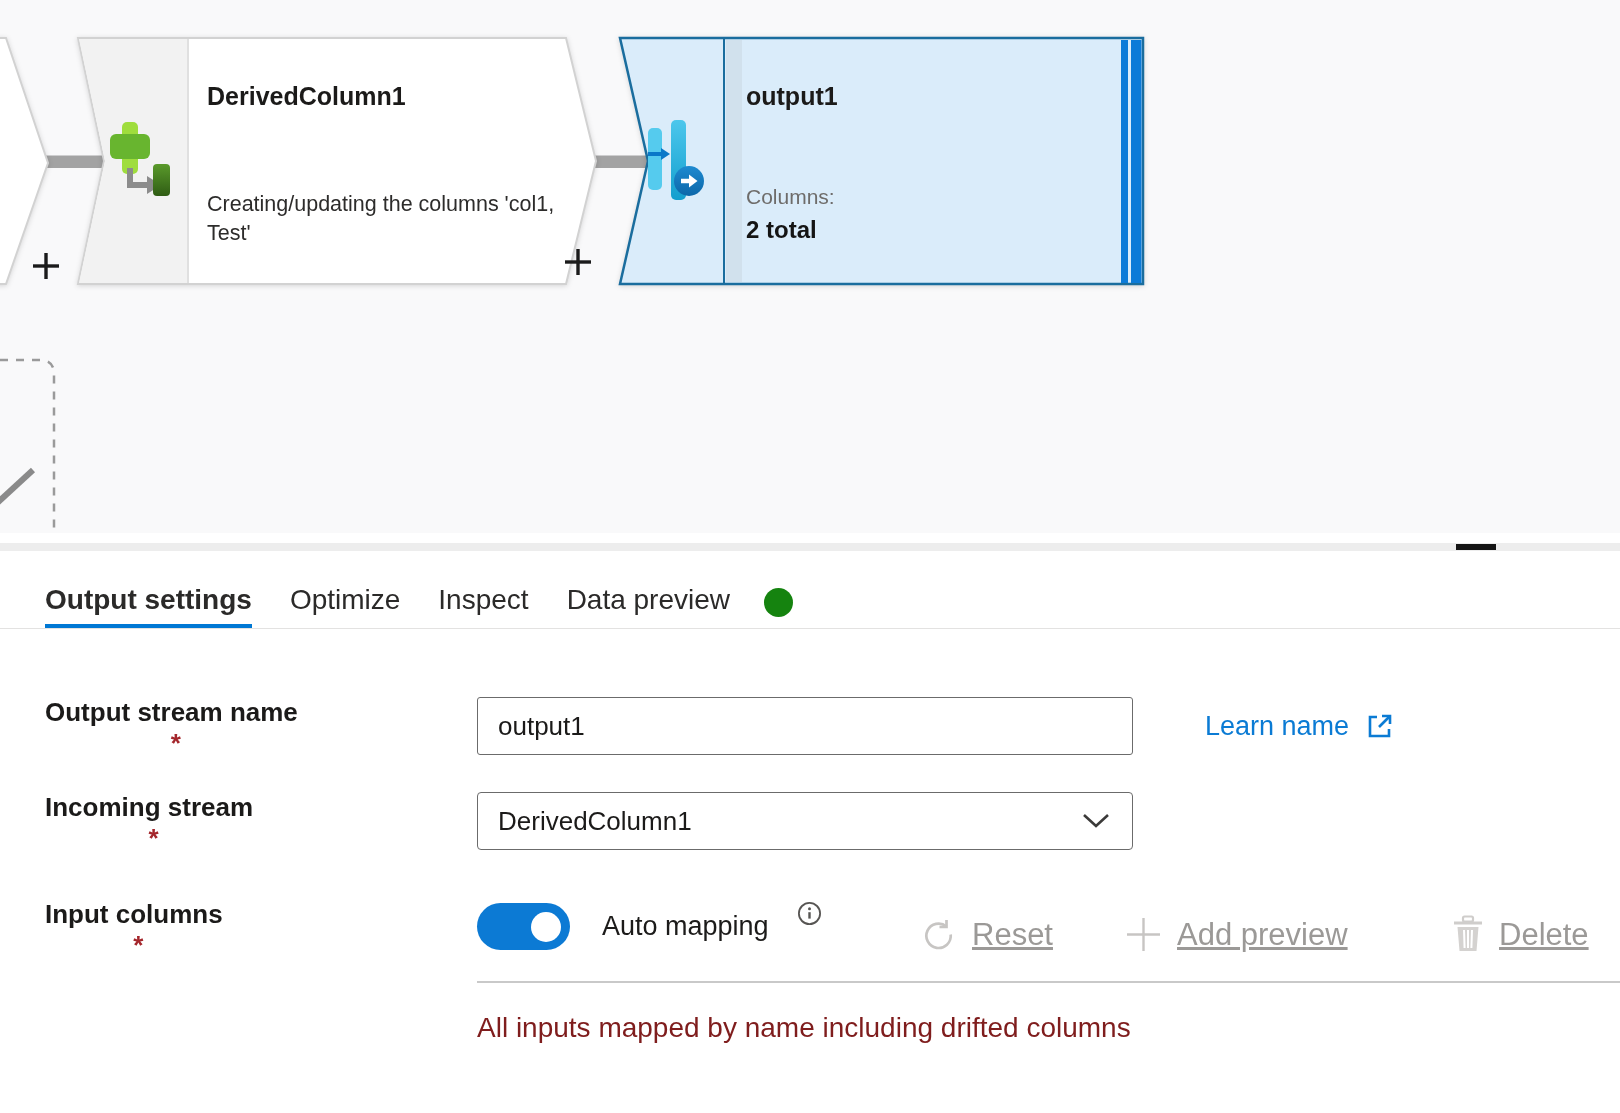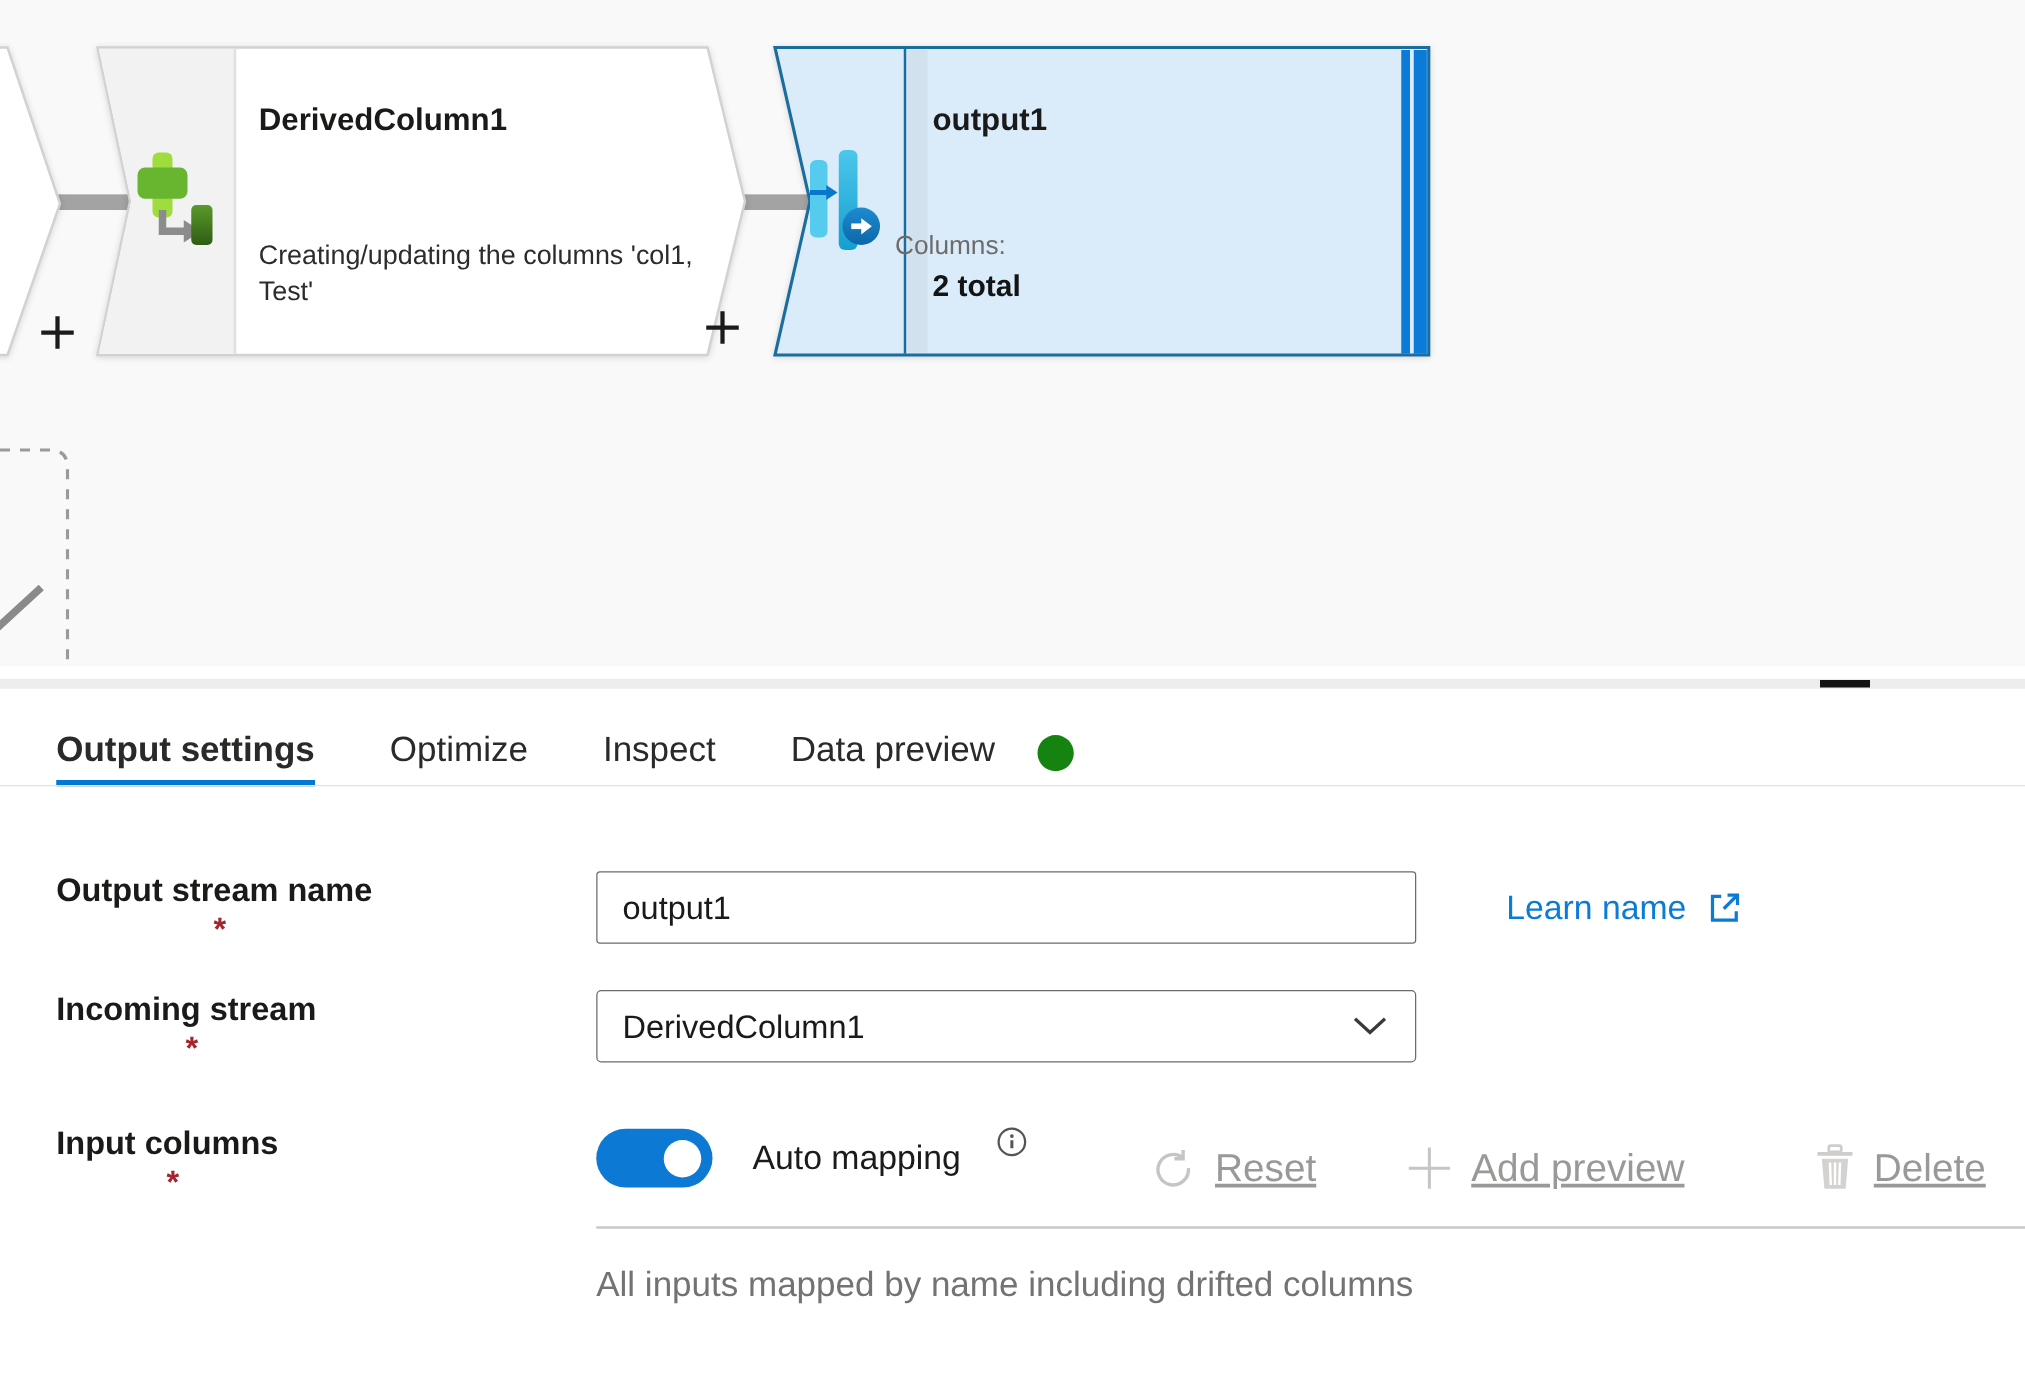--- a/index.html
+++ b/index.html
@@ -14,21 +14,21 @@
   .node-shadow{filter:drop-shadow(0 1.5px 2.5px rgba(0,0,0,.14));}
   .node-text{position:absolute; white-space:nowrap;}
   .node-title{font-size:25px; font-weight:700; color:#1b1a19;}
   .node-desc{font-size:21.5px; line-height:29px; color:#2d2c2b; white-space:normal; width:352px;}
   .cols-label{font-size:21px; color:#6e6c6a;}
   .cols-value{font-size:24px; font-weight:700; color:#141414;}
   
   .strip-gray{position:absolute; left:0; top:543px; width:1620px; height:8px; background:#ededed;}
   .strip-handle{position:absolute; left:1456px; top:0.5px; width:40px; height:6px; background:#141414;}
   
-  .tabs{position:absolute; left:45px; top:570px; height:59px; display:flex; gap:60px; align-items:center;text-align:center;}
+  .tabs{position:absolute; left:45px; top:570px; height:59px; display:flex; gap:38px; align-items:center;text-align:center;}
   .tab{position:relative; height:100%; display:flex; align-items:center; font-size:28px; color:#2b2a29; cursor:pointer;}
   .tab.active{font-weight:700;}
   .tab.active::after{content:""; position:absolute; left:0; right:0; bottom:0; height:5px; background:#0078d4;}
   .status-dot{width:29px; height:29px; border-radius:50%; background:#15830f; margin-left:34px; margin-top:6px;}
   .tabs-divider{position:absolute; left:0; top:627.5px; width:1620px; height:1.5px; background:#e3e2e1;}
   
   .f-label{position:absolute; left:45px; height:58px; display:flex; align-items:center; font-size:26px; font-weight:700; color:#1b1a19;flex-direction:column;}
   .req{color:#a4262c; margin-left:9px; font-weight:700;}
   .text-input{
     position:absolute; left:477px; width:656px; height:58px; box-sizing:border-box;
@@ -42,21 +42,21 @@
   }
   .select .chev{margin-left:auto; margin-right:2px;}
   .learn-more{position:absolute; left:1205px; height:58px; display:flex; align-items:center; gap:17px; color:#0b7bd4; font-size:27px; cursor:pointer; text-decoration:none;}
   
   .toggle{position:absolute; left:477px; top:903px; width:93px; height:47px; border-radius:24px; background:#0c7ad4; cursor:pointer;}
   .toggle .knob{position:absolute; right:9px; top:8.5px; width:30px; height:30px; border-radius:50%; background:#fff;}
   .automap-label{position:absolute; left:602px; top:899px; height:54px; display:flex; align-items:center; font-size:27px; color:#1c1b1a;}
   .info-icon{position:absolute; left:797px; top:901px;}
   .cmd{position:absolute; top:899px; height:54px; display:flex; align-items:flex-end; gap:15px; font-size:31px; color:#9b9997; cursor:default;text-decoration:underline;}
   .form-divider{position:absolute; left:477px; top:981px; width:1143px; height:1.5px; background:#c9c9c9;}
-  .status-text{position:absolute; left:477px; top:1012px; font-size:28px; color:#737373;}
+  .status-text{position:absolute; left:477px; top:1012px; font-size:28px; color:#7f1d1d;}
 </style>
 </head>
 <body>
 
 <div id="page">
 
   <div class="canvas">
     <svg width="1620" height="533" viewBox="0 0 1620 533">
       <defs>
         <linearGradient id="gradCyan" x1="0" y1="0" x2="0" y2="1">
@@ -126,21 +126,21 @@
       <g>
         <path d="M 0 360 L 40 360 Q 54 360 54 374 L 54 533" fill="none" stroke="#9a9a9a" stroke-width="2.5" stroke-dasharray="8 8"></path>
         <line x1="-4" y1="504" x2="33" y2="470" stroke="#8a8a8a" stroke-width="6"></line>
       </g>
     </svg>
 
     <div class="node-text node-title" style="left:207px; top:82px;">DerivedColumn1</div>
     <div class="node-text node-desc" style="left:207px; top:190px;">Creating/updating the columns 'col1, Test'</div>
 
     <div class="node-text node-title" style="left:746px; top:82px;">output1</div>
-    <div class="node-text cols-label" style="left:716px; top:185px;">Columns:</div>
+    <div class="node-text cols-label" style="left:746px; top:185px;">Columns:</div>
     <div class="node-text cols-value" style="left:746px; top:216px;">2 total</div>
   </div>
 
   <div class="strip-gray">
     <div class="strip-handle"></div>
   </div>
 
   <div class="tabs">
     <div class="tab active">Output settings</div>
     <div class="tab">Optimize</div>

